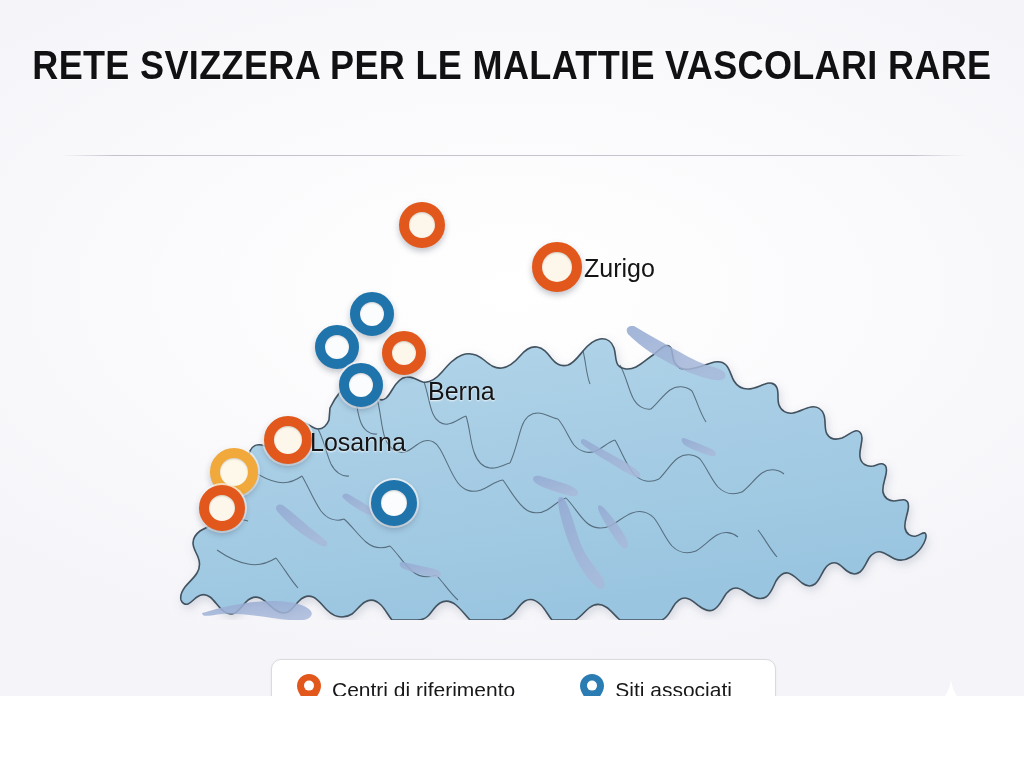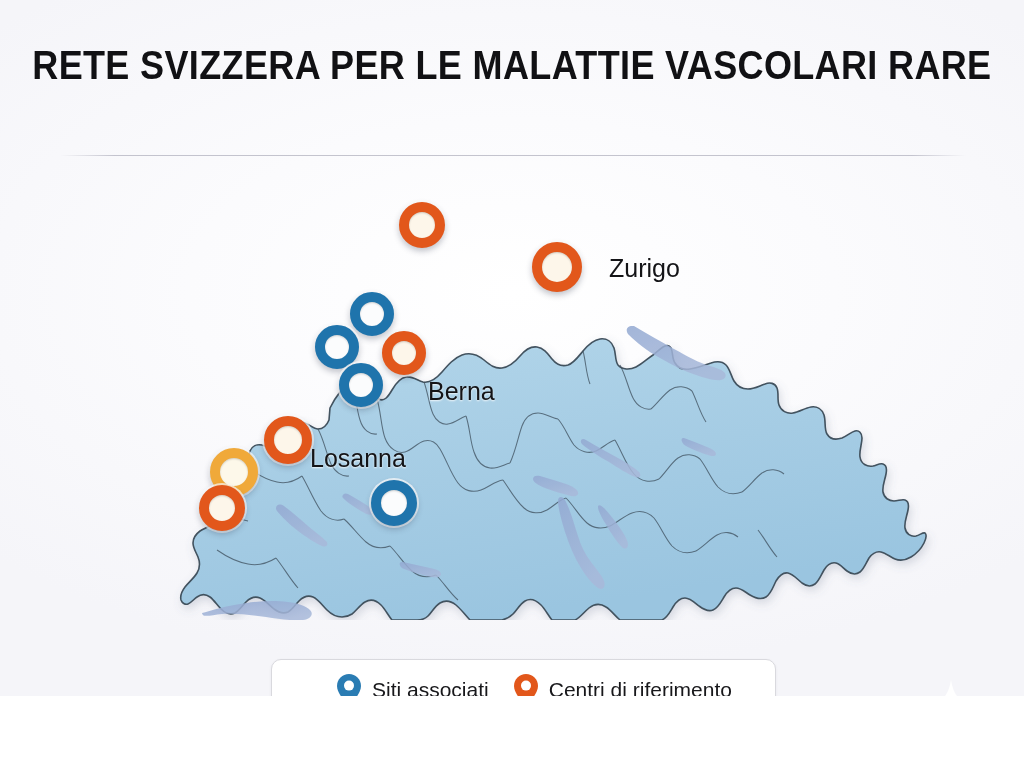--- a/index.html
+++ b/index.html
@@ -370,62 +370,62 @@
 
         <path d="M684,288 C692,291 700,294 707,297 C712,299 716,301 716,304
                  C716,306 713,307 708,305 C701,303 692,299 686,296
                  C681,293 680,287 684,288 Z"></path>
       </g>
     </svg>
 
     <div class="marker orange" style="left:399px; top:52px; width:46px; height:46px;"></div>
 
     <div class="marker orange" style="left:532px; top:92px; width:50px; height:50px;"></div>
-    <div class="mk-label" style="left:584px; top:104px;margin-left:25px;">Zurigo</div>
+    <div class="mk-label" style="left:584px; top:104px;">Zurigo</div>
 
     <div class="marker orange" style="left:382px; top:181px; width:44px; height:44px;"></div>
     <div class="mk-label" style="left:428px; top:190px;margin-top:37px;">Berna</div>
 
     <div class="marker orange" style="left:264px; top:266px; width:48px; height:48px;"></div>
-    <div class="mk-label" style="left:310px; top:294px;">Losanna</div>
+    <div class="mk-label" style="left:310px; top:278px;">Losanna</div>
 
     <div class="marker amber" style="left:210px; top:298px; width:48px; height:48px;"></div>
 
     <div class="marker orange" style="left:199px; top:335px; width:46px; height:46px;"></div>
 
     <div class="marker blue" style="left:350px; top:142px; width:44px; height:44px;"></div>
 
     <div class="marker blue" style="left:315px; top:175px; width:44px; height:44px;"></div>
 
     <div class="marker blue" style="left:339px; top:213px; width:44px; height:44px;"></div>
 
     <div class="marker blue" style="left:371px; top:330px; width:46px; height:46px;"></div>
   </div>
 
   <div id="legend">
+
+    <div class="legend-item" id="legend-item-0">
+      <span>
+        <svg class="pin-svg" width="26" height="34" viewBox="0 0 26 34">
+          <path d="M13 1 C6.4 1 1 6.3 1 12.9 C1 21.5 13 33 13 33 C13 33 25 21.5 25 12.9 C25 6.3 19.6 1 13 1 Z" fill="#e2571b"></path>
+          <circle cx="13" cy="12.6" r="5" fill="#ffffff"></circle>
+        </svg>
+      </span>
+      <span class="legend-text">Centri di riferimento</span>
+    </div>
 
     <div class="legend-item" id="legend-item-1">
       <span>
         <svg class="pin-svg" width="26" height="34" viewBox="0 0 26 34">
           <path d="M13 1 C6.4 1 1 6.3 1 12.9 C1 21.5 13 33 13 33 C13 33 25 21.5 25 12.9 C25 6.3 19.6 1 13 1 Z" fill="#2a7cb3"></path>
           <circle cx="13" cy="12.6" r="5" fill="#ffffff"></circle>
         </svg>
       </span>
       <span class="legend-text">Siti associati</span>
     </div>
-
-    <div class="legend-item" id="legend-item-0">
-      <span>
-        <svg class="pin-svg" width="26" height="34" viewBox="0 0 26 34">
-          <path d="M13 1 C6.4 1 1 6.3 1 12.9 C1 21.5 13 33 13 33 C13 33 25 21.5 25 12.9 C25 6.3 19.6 1 13 1 Z" fill="#e2571b"></path>
-          <circle cx="13" cy="12.6" r="5" fill="#ffffff"></circle>
-        </svg>
-      </span>
-      <span class="legend-text">Centri di riferimento</span>
-    </div>
   </div>
 
   <div id="sparkle">
     <svg width="52" height="56" viewBox="0 0 52 56">
       <path d="M26 2 C28.5 17 34 24 50 28 C34 32 28.5 39 26 54 C23.5 39 18 32 2 28 C18 24 23.5 17 26 2 Z" fill="#ffffff" opacity="0.92"></path>
     </svg>
   </div>
 
 </div>
 

